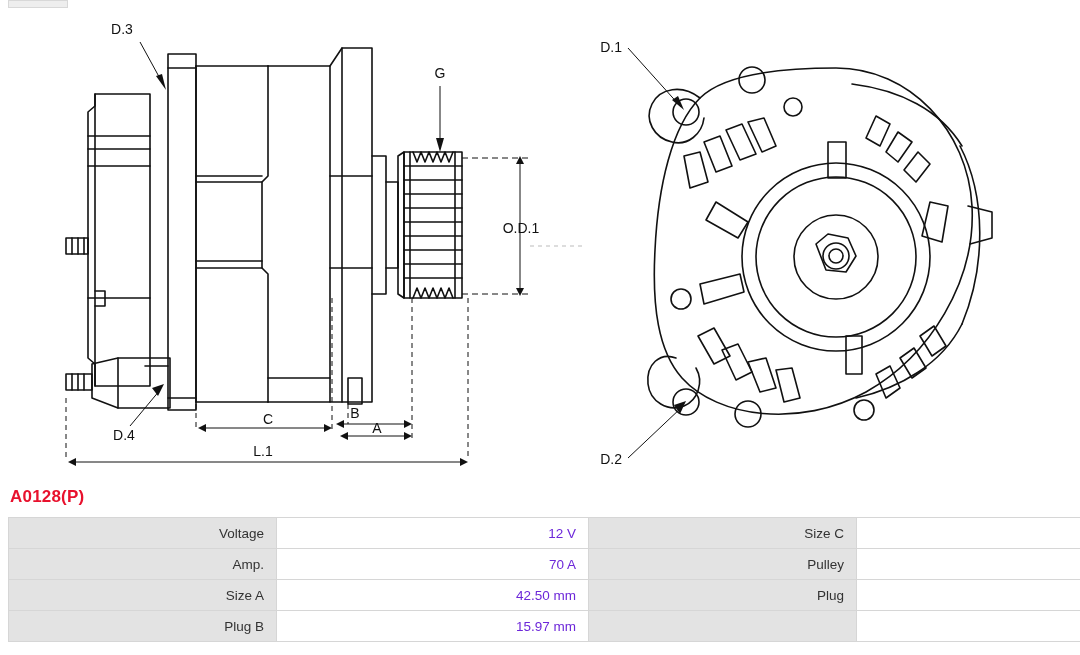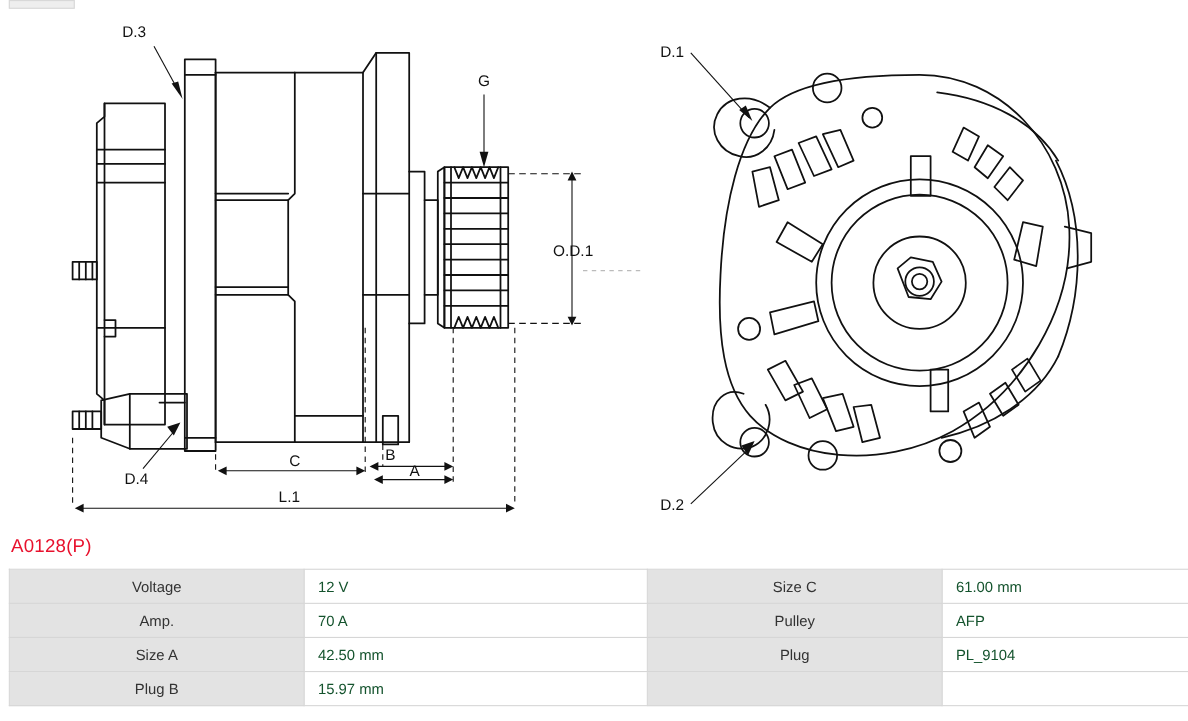--- a/index.html
+++ b/index.html
@@ -35,21 +35,21 @@
     left: 0;
     top: 6px;
     width: 1080px;
     height: 478px;
   }
   .part-number {
     position: absolute;
     left: 10px;
     top: 487px;
     font-size: 17px;
-    font-weight: normal;
+    font-weight: bold;
     color: #e8112d;
     letter-spacing: 0.2px;
     text-align: right;
   }
   table.specs {
     position: absolute;
     left: 8px;
     top: 517px;
     width: 1064px;
     border-collapse: collapse;
@@ -57,27 +57,28 @@
     font-size: 13.5px;
   }
   table.specs td {
     border: 1px solid #d6d6d6;
     height: 31px;
     padding: 0 12px;
     box-sizing: border-box;
   }
   td.lbl {
     background: #e3e3e3;
-    text-align: center;
+    text-align: right;
     color: #333;
     width: 268px;
   }
   td.val {
     background: #ffffff;
-    color: #14532d;
+    text-align: right;
+    color: #6d28d9;
     width: 312px;
   }
   td.empty {
     background: #e3e3e3;
   }
   td.empty2 {
     background: #ffffff;
   }
   svg text {
     font-family: "Liberation Sans", sans-serif;

